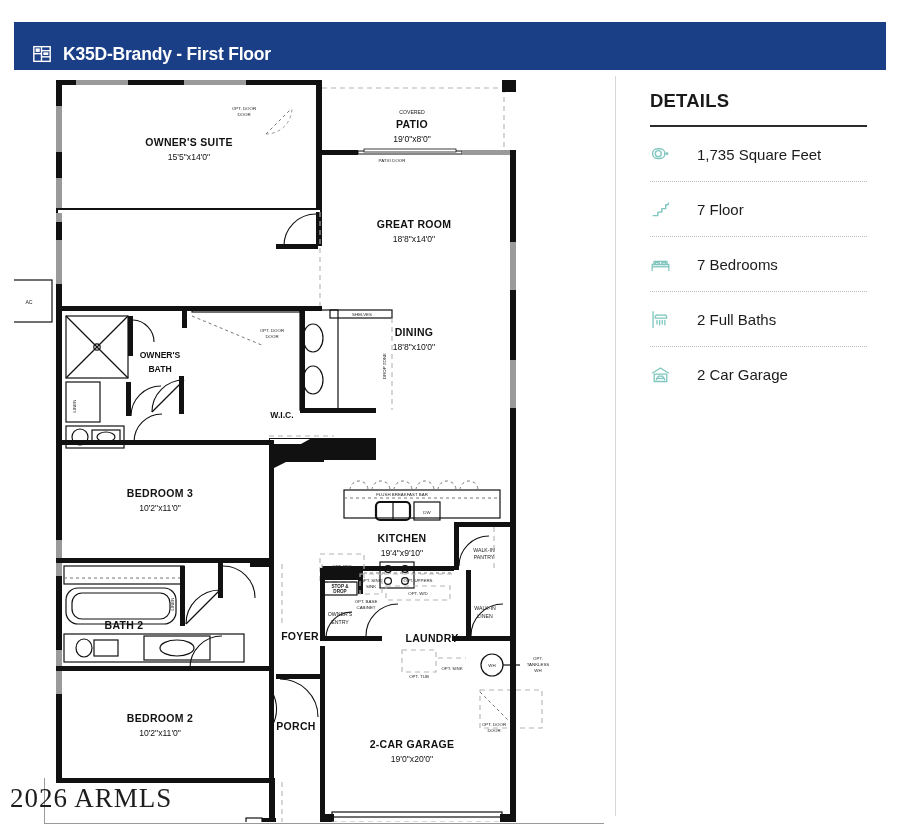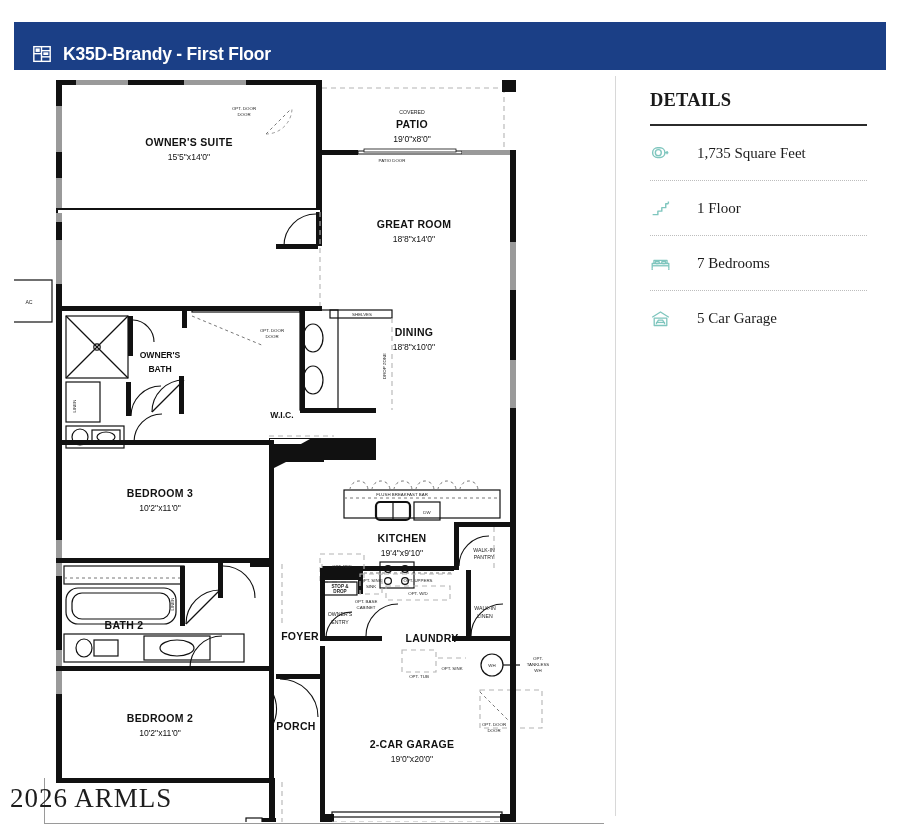--- a/index.html
+++ b/index.html
@@ -31,21 +31,21 @@
     position:absolute;left:14px;top:70px;width:872px;height:752px;
     background:#fff;
   }
   .vdiv{
     position:absolute;left:601px;top:6px;width:1px;height:740px;
     background:#d8d8d8;
   }
 
   
   .details{
-    position:absolute;left:622px;top:20px;width:250px;font-family:Liberation Serif, serif;
+    position:absolute;left:622px;top:20px;width:250px;
   }
   .details h2{
     margin:0 0 0 14px;font-size:18.5px;font-weight:bold;letter-spacing:0.2px;
     color:#1a1a1a;
   }
   .details .rule{
     margin:13px 0 0 14px;width:217px;height:2px;background:#2b2b2b;
   }
   .drow{
     margin-left:14px;width:217px;height:55px;
@@ -401,49 +401,59 @@
         <span class="dlabel">1,735 Square Feet</span>
       </div>
 
       <div class="drow">
         <svg class="dicon" viewBox="0 0 24 24">
           <g fill="none" stroke="#7fc6be" stroke-width="1.6" stroke-linejoin="round">
             <path d="M3 19 L9 19 L9 15 L13.5 15 L13.5 11 L18 11 L18 6.5 L21 6.5"></path>
             <path d="M21 6.5 L21 4"></path>
           </g>
         </svg>
-        <span class="dlabel">1 Floor</span>
+        <span class="dlabel">7 Floor</span>
       </div>
 
       <div class="drow">
         <svg class="dicon" viewBox="0 0 24 24">
           <g fill="none" stroke="#7fc6be" stroke-width="1.5" stroke-linejoin="round">
             <path d="M2.5 17.5 v-5.5 h19 v5.5"></path>
             <path d="M2.5 17.5 v2 M21.5 17.5 v2"></path>
             <path d="M4.5 12 V8.5 h15 V12"></path>
             <rect x="6" y="9.4" width="4.6" height="2.6" rx="1.2"></rect>
             <rect x="13.4" y="9.4" width="4.6" height="2.6" rx="1.2"></rect>
             <path d="M2.5 14.6 h19"></path>
           </g>
         </svg>
         <span class="dlabel">7 Bedrooms</span>
       </div>
 
+      <div class="drow">
+        <svg class="dicon" viewBox="0 0 24 24">
+          <g fill="none" stroke="#7fc6be" stroke-width="1.5" stroke-linecap="round">
+            <path d="M3.5 3 v18"></path>
+            <path d="M6 10.5 h13 a2.6 2.6 0 0 0 -2.6 -3.6 h-7.8 A2.6 2.6 0 0 0 6 10.5 z"></path>
+            <path d="M8 13 v4 M11 13 v5 M14 13 v4 M17 13 v5"></path>
+          </g>
+        </svg>
+        <span class="dlabel">2 Full Baths</span>
+      </div>
 
       <div class="drow">
         <svg class="dicon" viewBox="0 0 24 24">
           <g fill="none" stroke="#7fc6be" stroke-width="1.5" stroke-linejoin="round">
             <path d="M2.5 10.5 L12 4.5 L21.5 10.5"></path>
             <path d="M4.8 11.6 h14.4 v8.4 H4.8 z"></path>
             <path d="M7 16.5 h10"></path>
             <path d="M8.2 16.5 l1.2 -2.6 h5.2 l1.2 2.6"></path>
             <path d="M7.4 16.5 v2 M16.6 16.5 v2"></path>
           </g>
         </svg>
-        <span class="dlabel">5 Car Garage</span>
+        <span class="dlabel">2 Car Garage</span>
       </div>
     </div>
 
   </div>
 
   <div class="wm-line"></div>
   <div class="wm-line2"></div>
   <div class="wm-clip">
     <div class="watermark" style="position:absolute;left:10px;top:3px;">2026 ARMLS</div>
   </div>

